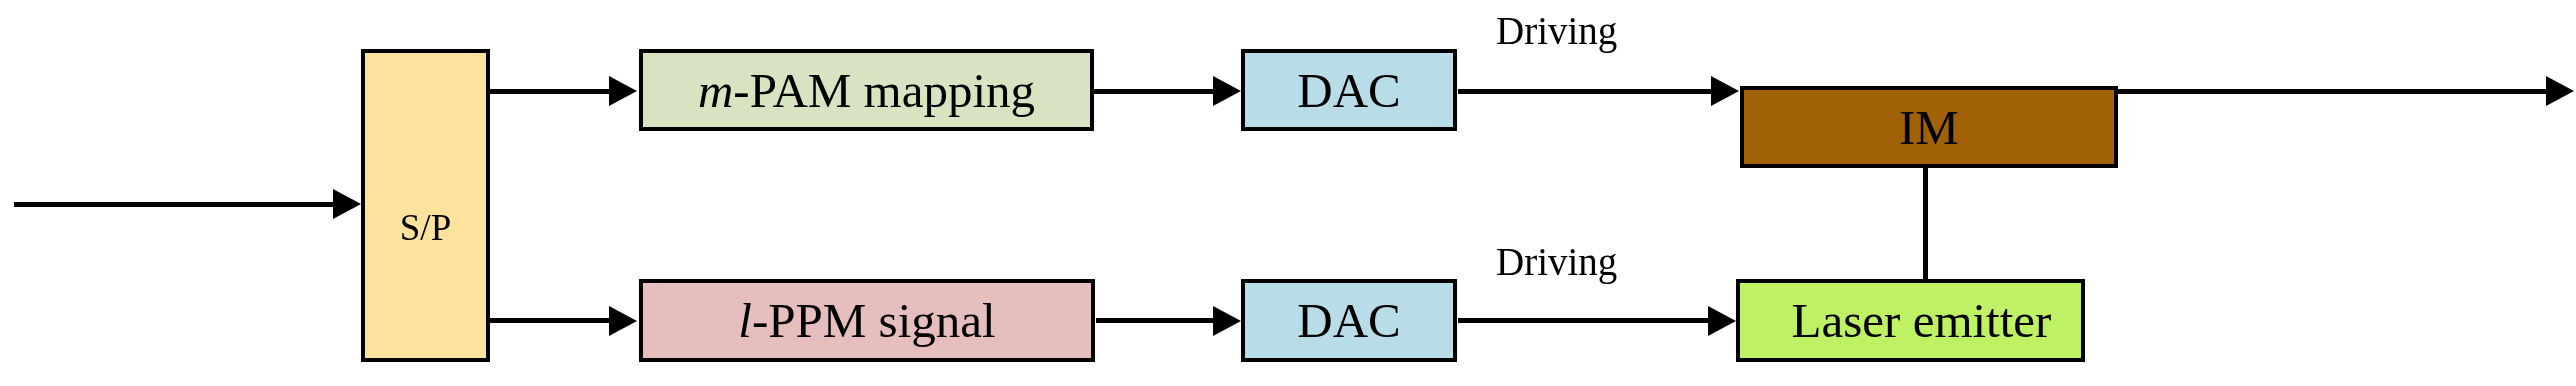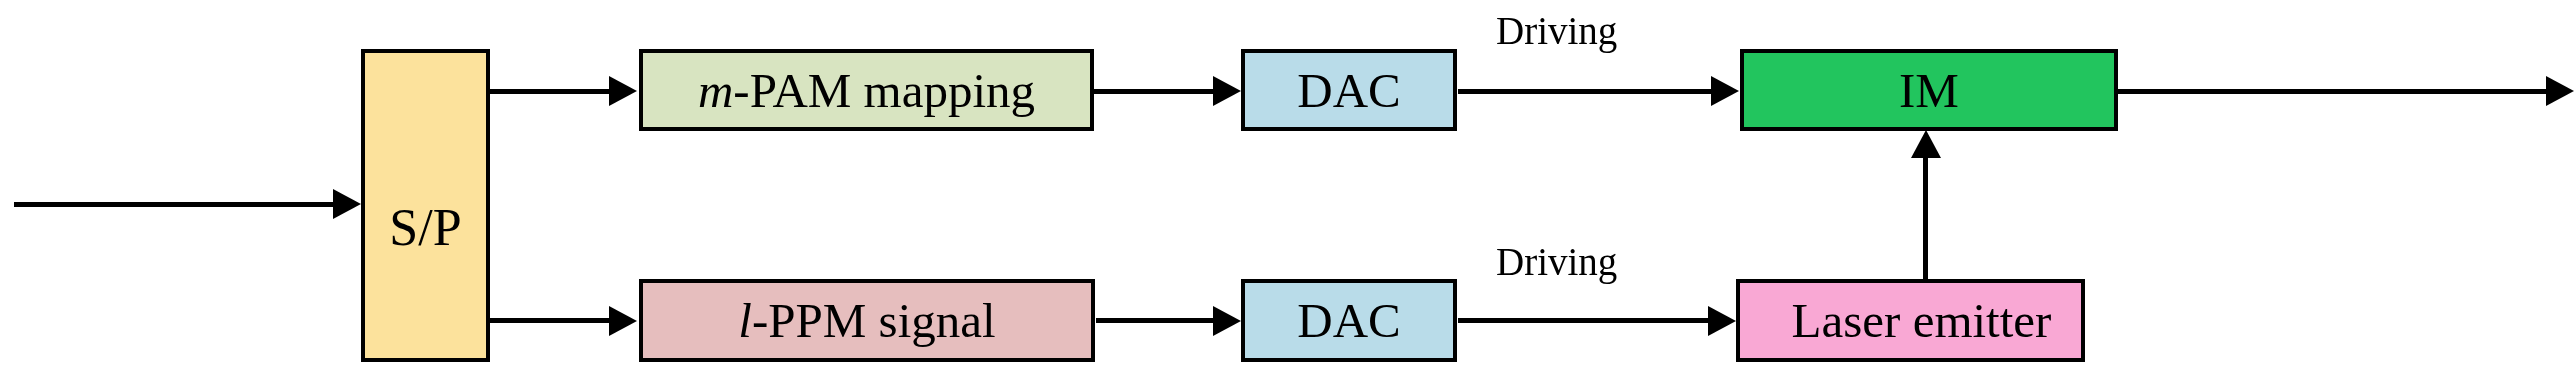--- a/index.html
+++ b/index.html
@@ -41,21 +41,21 @@
   }
 
   #block-sp        { left: 361px;  top: 49px;  width: 129px;  height: 313px; background: #FCE29C; }
   #block-pam       { left: 639px;  top: 49px;  width: 455px;  height: 82px; background: #D8E4C1; }
   #block-dac-top   { left: 1241px; top: 49px;  width: 216px;  height: 82px; background: #B9DCE9; }
   #block-im        { left: 1740px; top: 49px;  width: 378px;  height: 82px; background: #D8E4C1; }
   #block-ppm       { left: 639px;  top: 279px; width: 456px;  height: 83px; background: #E6BEBE; }
   #block-dac-bot   { left: 1241px; top: 279px; width: 216px;  height: 83px; background: #B9DCE9; }
   #block-laser     { left: 1736px; top: 279px; width: 349px;  height: 83px; background: #E6BEBE; }
 
-  #block-sp .lbl   { font-size: 52px; margin-top: 44px; }
+  #block-sp .lbl   { font-size: 37px; margin-top: 44px; }
 
   
   .text-label {
     position: absolute;
     color: #000000;
     font-family: "Liberation Serif", "DejaVu Serif", serif;
     font-size: 39px;
     line-height: 1;
     white-space: nowrap;
   }
@@ -174,31 +174,31 @@
 
   <div class="block" id="block-pam" style="background: rgb(216, 228, 193);">
     <span class="lbl-italic">m</span>
       <span class="lbl">-PAM mapping</span>
   </div>
 
   <div class="block" id="block-dac-top" style="background: rgb(185, 220, 233);">
     <span class="lbl">DAC</span>
   </div>
 
-  <div class="block" id="block-im" style="background: #22c55e;">
+  <div class="block" id="block-im" style="background: #a16207; margin-top: 37px;">
     <span class="lbl">IM</span>
   </div>
 
   <div class="block" id="block-ppm" style="background: rgb(230, 190, 190);">
     <span class="lbl-italic">l</span>
       <span class="lbl">-PPM signal</span>
   </div>
 
   <div class="block" id="block-dac-bot" style="background: rgb(185, 220, 233);">
     <span class="lbl">DAC</span>
   </div>
 
-  <div class="block" id="block-laser" style="background: #f9a8d4; padding-left: 22px;">
+  <div class="block" id="block-laser" style="background: #bef264; padding-left: 22px;">
     <span class="lbl">Laser emitter</span>
   </div>
 
 </div>
 
 
 </body></html>

